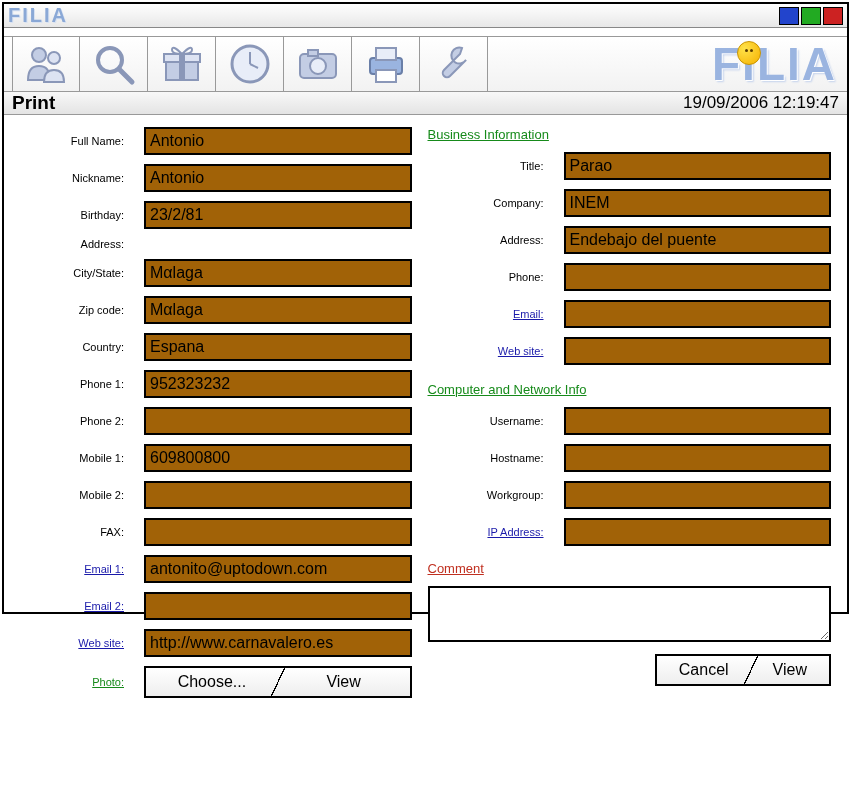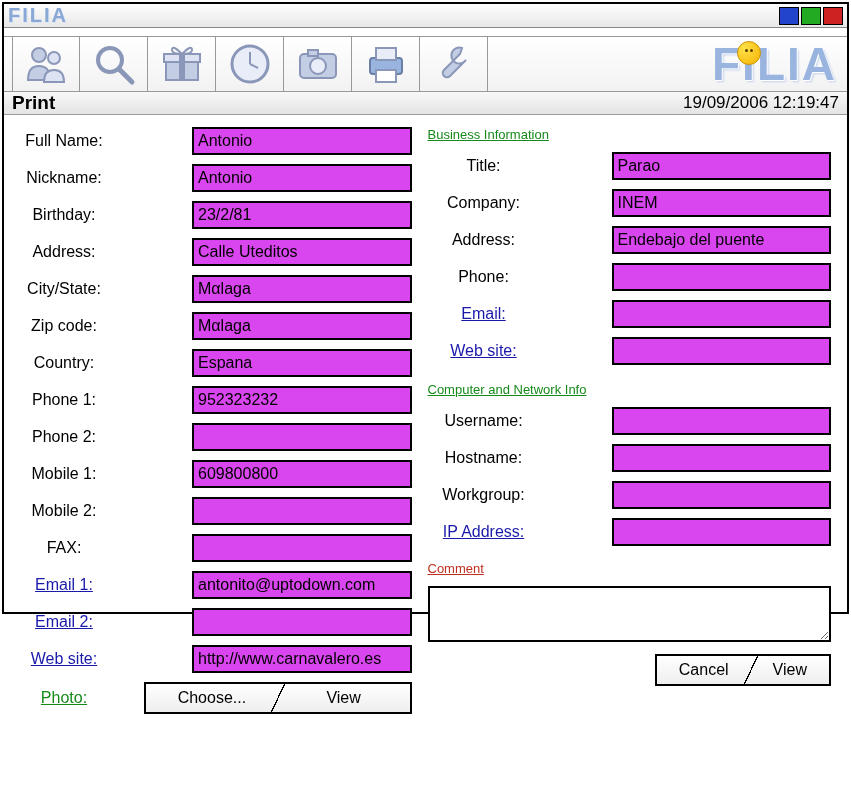--- a/index.html
+++ b/index.html
@@ -112,36 +112,35 @@
   .col-left { padding-right: 6px; }
   .col-right { padding-left: 6px; }
 
   .row {
     display: flex;
     align-items: center;
     margin-bottom: 9px;
   }
   .lbl {
     width: 140px;
-    text-align: center;
+    text-align: right;
     padding-right: 20px;
-    font-size: 16px;
+    font-size: 11px;
     color: #000;
   }
   .lbl.link { color: #1a1aaa; text-decoration: underline; cursor: pointer; }
   .lbl.photo { color: #168a1a; text-decoration: underline; cursor: pointer; }
   .inp {
     flex: 1;
     height: 28px;
     border: 2px solid #000;
-    background: #d946ef;
+    background: #a16207;
     font-size: 16px;
     padding: 1px 4px;
     font-family: inherit;
-    margin-left: 48px;
   }
   .section-head {
     color: #168a1a;
     text-decoration: underline;
     font-size: 13px;
     margin-bottom: 10px;
     padding-left: 4px;
   }
   .section-head.comment { color: #c03020; }
   .comment-box {
@@ -266,21 +265,20 @@
       <div class="row">
           <span class="lbl">Nickname:</span>
           <input class="inp" value="Antonio" style="">
         </div>
       <div class="row">
           <span class="lbl">Birthday:</span>
           <input class="inp" value="23/2/81" style="">
         </div>
       <div class="row">
           <span class="lbl">Address:</span>
-          <input class="inp" value="Calle Uteditos" style="">
         </div>
       <div class="row">
           <span class="lbl">City/State:</span>
           <input class="inp" value="Mαlaga" style="">
         </div>
       <div class="row">
           <span class="lbl">Zip code:</span>
           <input class="inp" value="Mαlaga" style="">
         </div>
       <div class="row">

